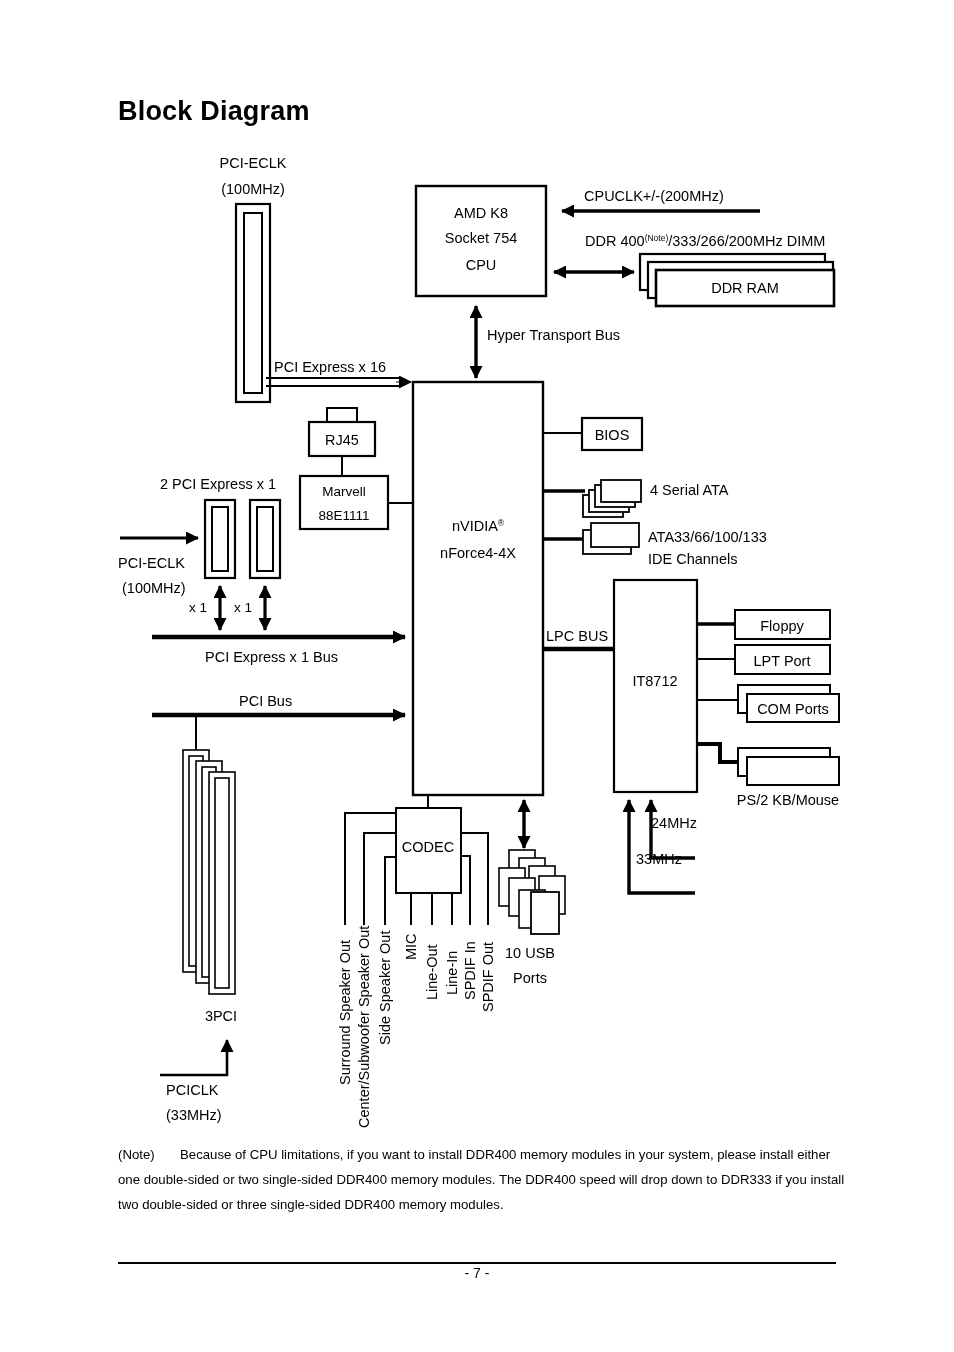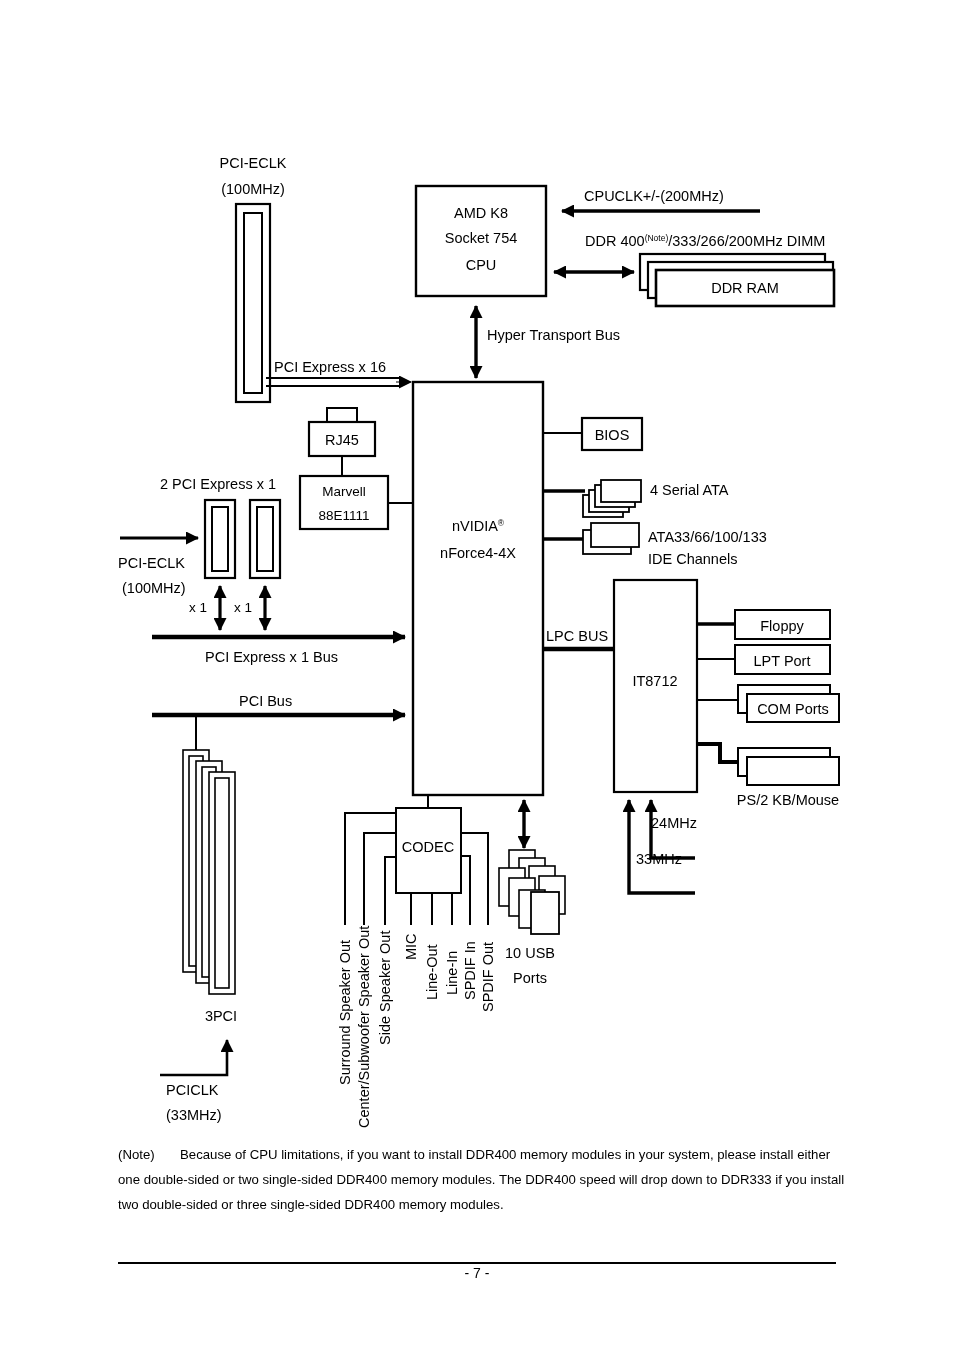--- a/index.html
+++ b/index.html
@@ -16,20 +16,21 @@
   .note-tag{position:absolute;left:0;top:0;width:60px;}
   .note-body{margin-left:62px;}
   .footrule{position:absolute;left:118px;top:1262px;width:718px;border-top:2px solid #000;}
   .pageno{position:absolute;left:0;top:1265px;width:954px;text-align:center;font-size:14px;}
 </style>
 </head>
 <body>
 
 <div id="page">
 
+  <div class="title">Block Diagram</div>
 
   <svg viewBox="0 0 954 1352">
     <defs>
       <marker id="ah" markerWidth="9" markerHeight="9" refX="8" refY="4.5" orient="auto" markerUnits="userSpaceOnUse">
         <path d="M0,0 L9,4.5 L0,9 z" fill="#000"></path>
       </marker>
       <marker id="ahs" markerWidth="7" markerHeight="7" refX="7" refY="3.5" orient="auto" markerUnits="userSpaceOnUse">
         <path d="M0,0 L7,3.5 L0,7 z" fill="#000"></path>
       </marker>
       <marker id="ahb" markerWidth="13" markerHeight="13" refX="12" refY="6.5" orient="auto" markerUnits="userSpaceOnUse">

